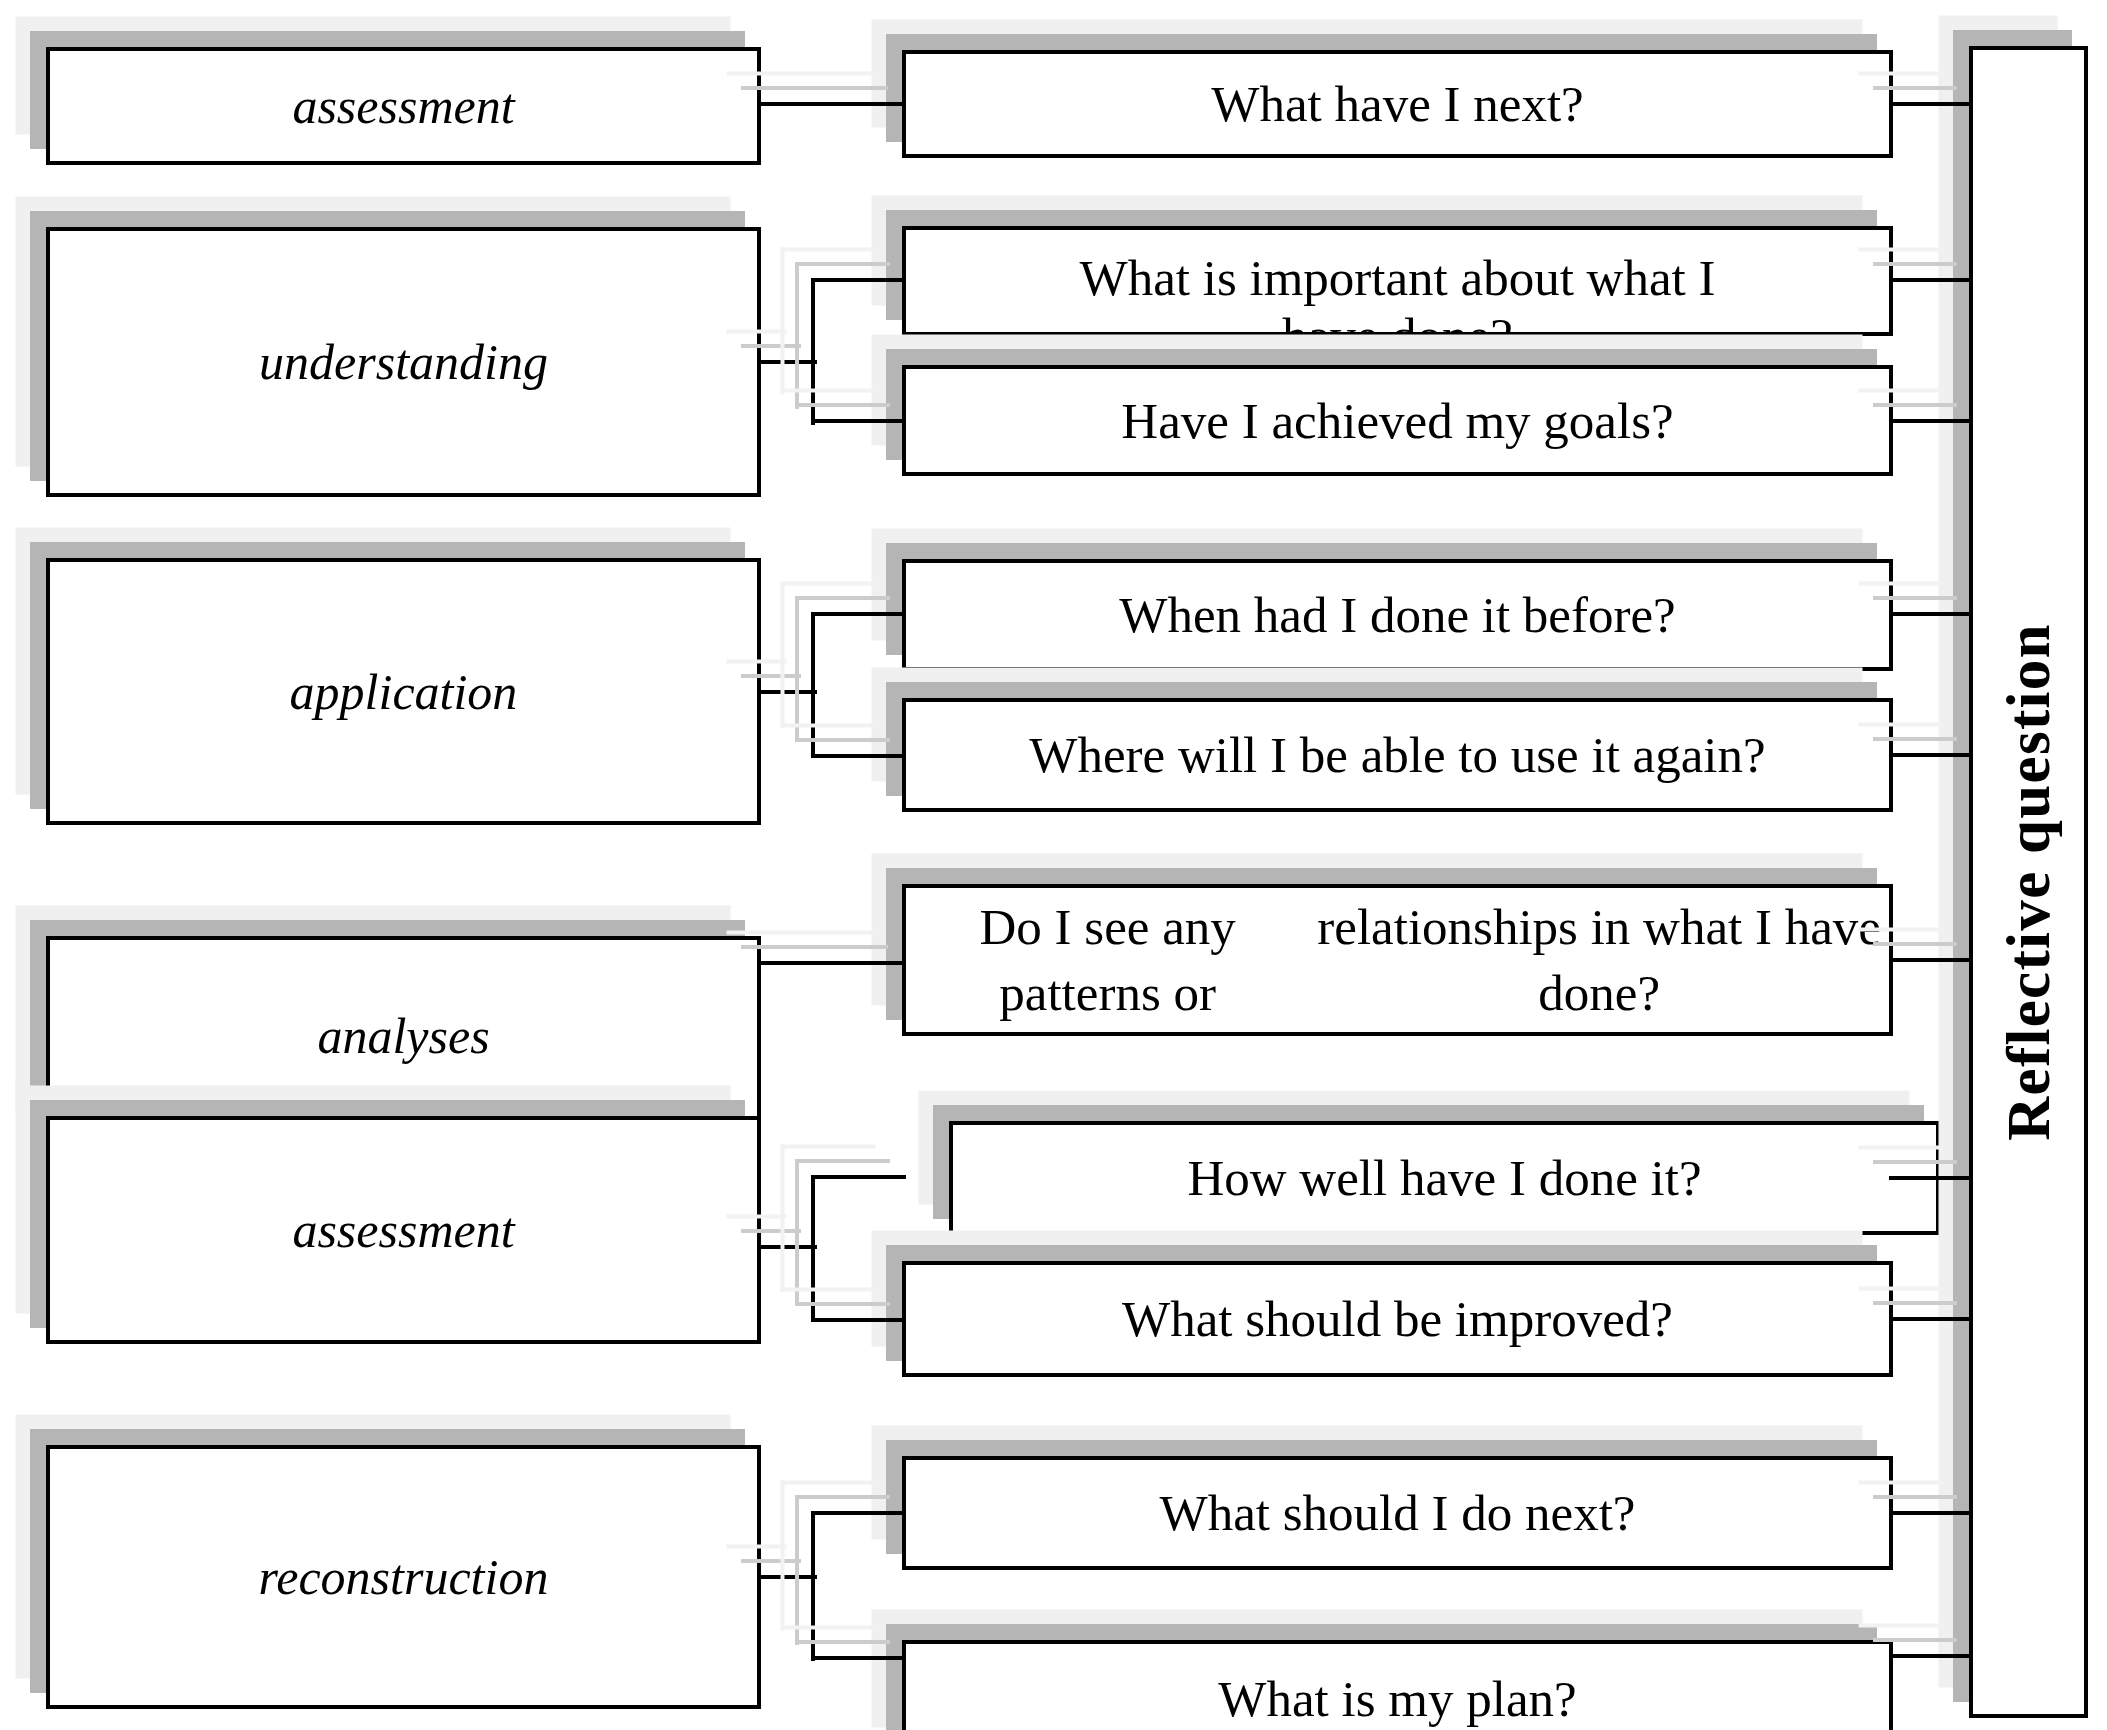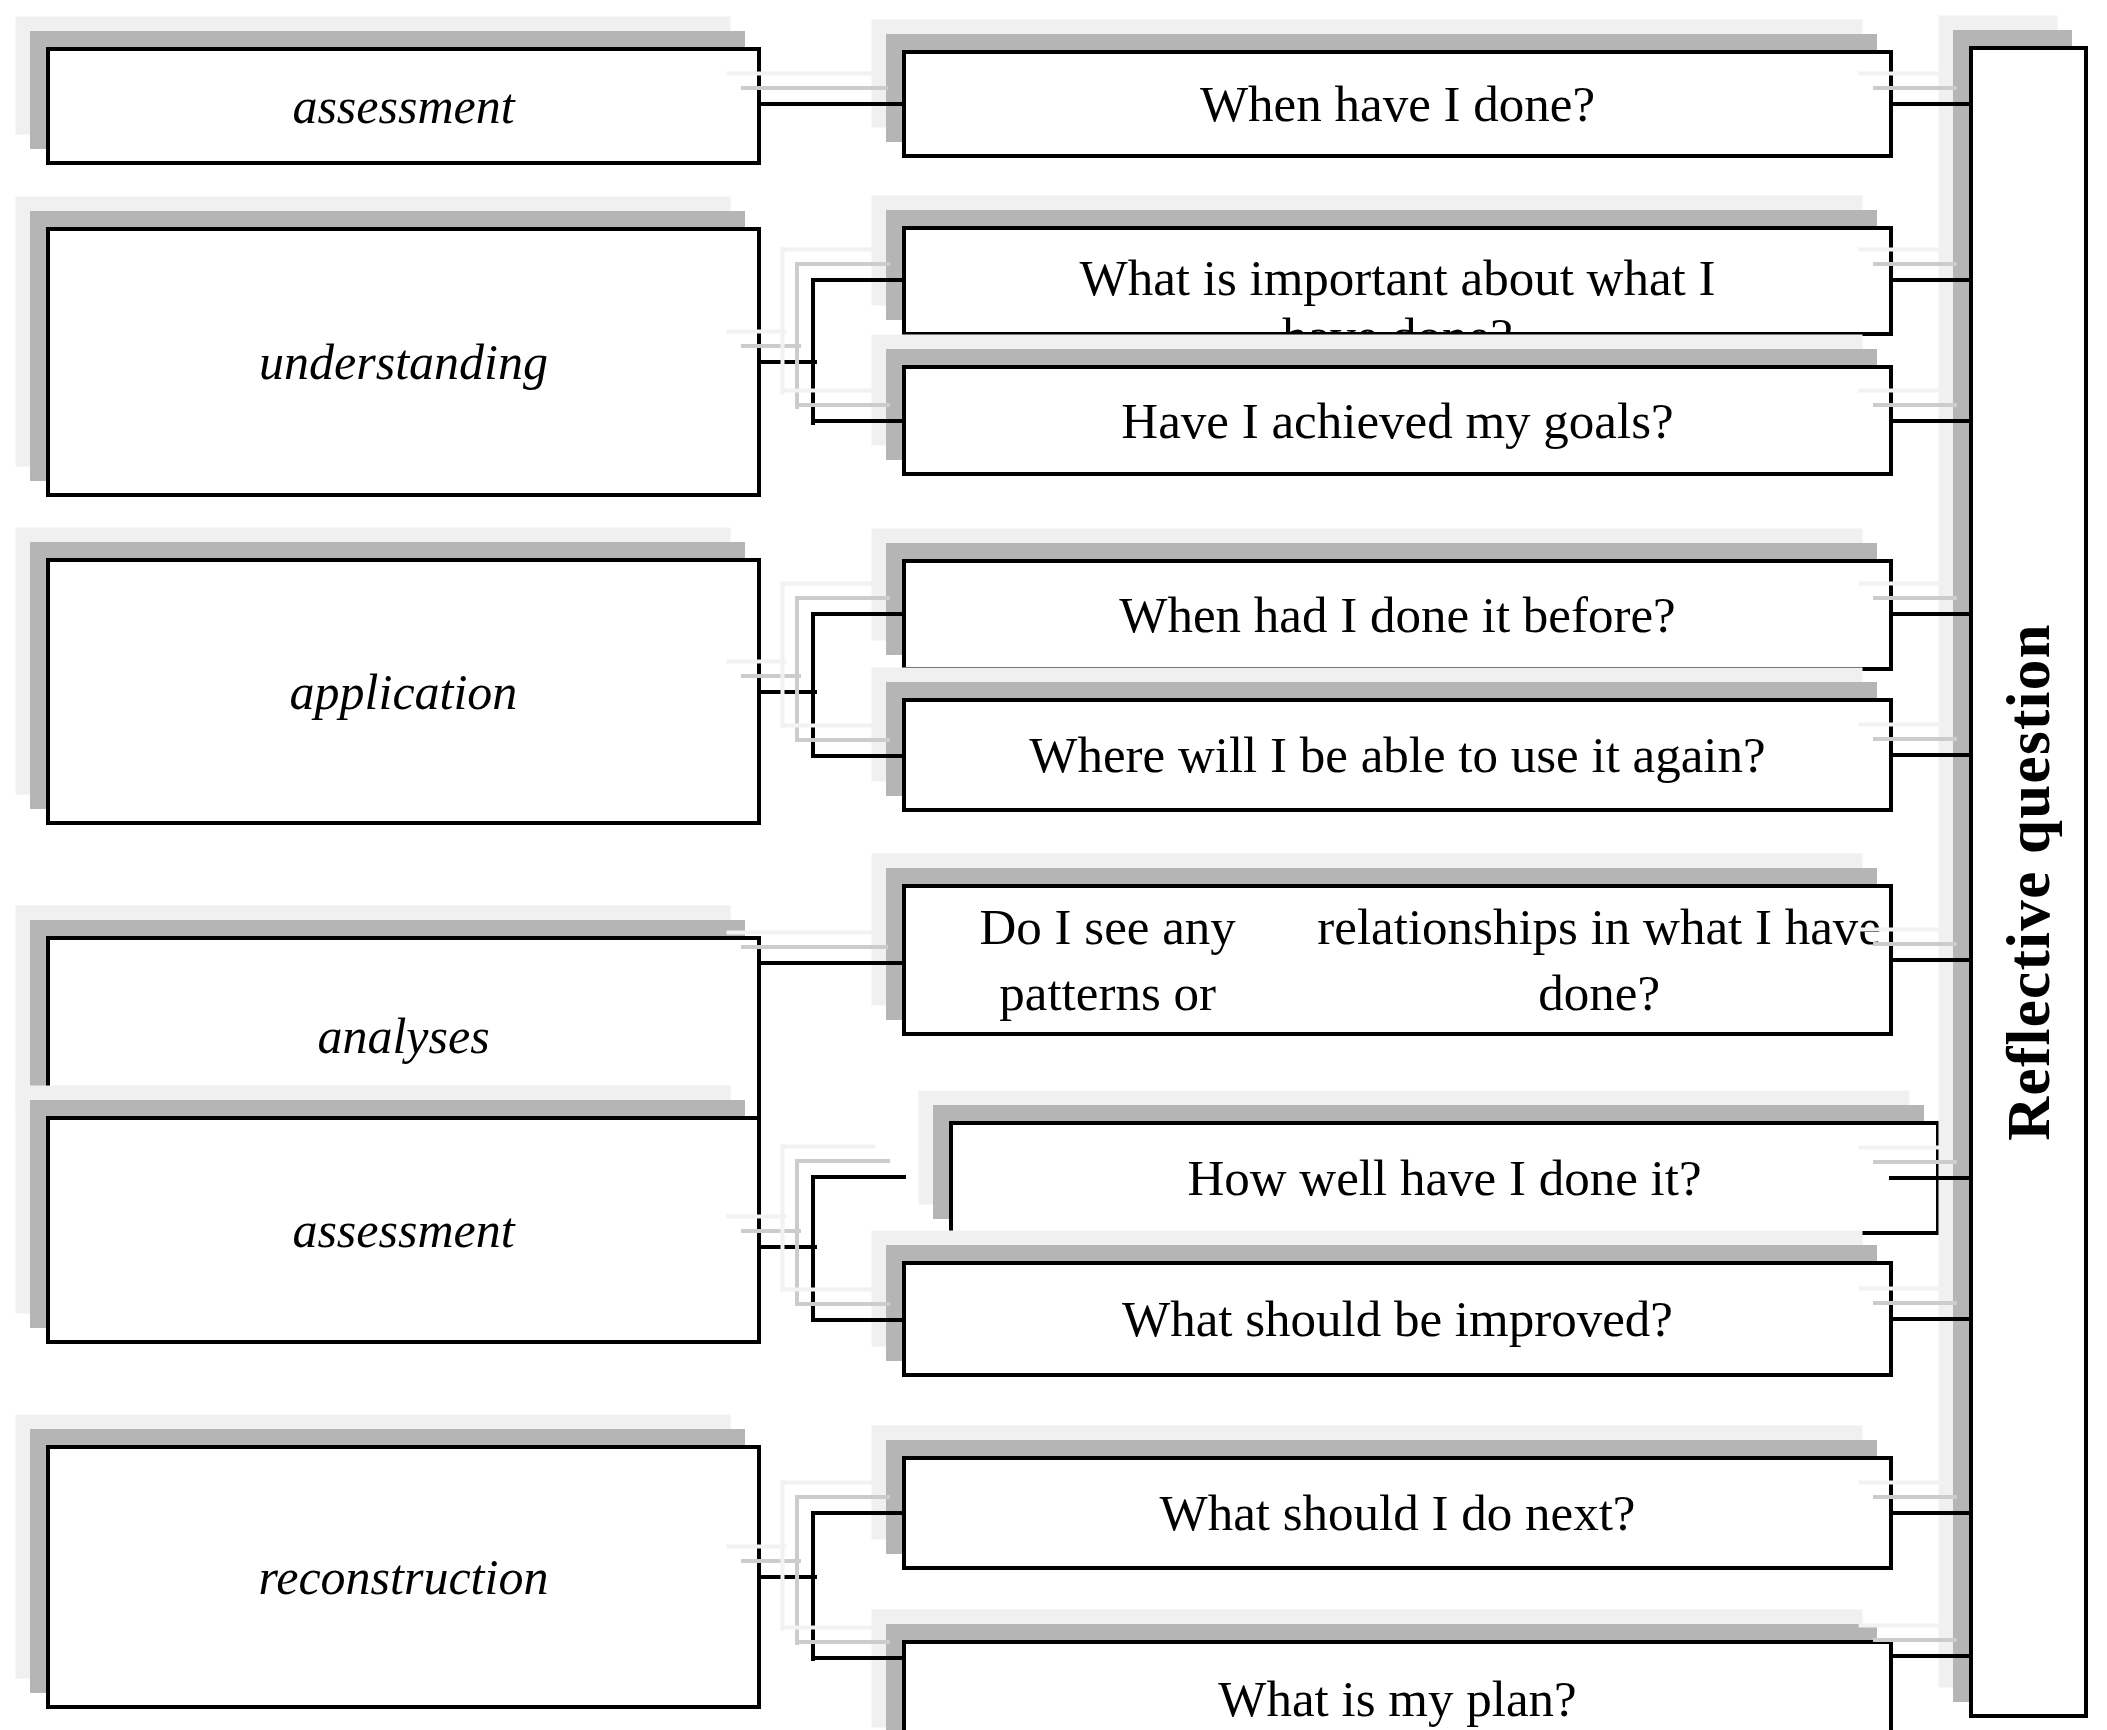--- a/index.html
+++ b/index.html
@@ -90,21 +90,21 @@
     <span>analyses</span>
   </div>
   <div class="box level" style="top:1116px;height:228px;">
     <span>assessment</span>
   </div>
   <div class="box level" style="top:1445px;height:264px;">
     <span>reconstruction</span>
   </div>
 
   <div class="box question" style="top:50px;height:108px;">
-    <span class="qline">When have I done?</span>
+    <span class="qline">What have I next?</span>
   </div>
 
   <div class="box question clip" style="top:226px;height:110px;">
     <span class="qline">What is important about what I</span>
     <span class="qline">have done?</span>
   </div>
 
   <div class="box question" style="top:559px;height:112px;">
     <span class="qline">When had I done it before?</span>
   </div>

